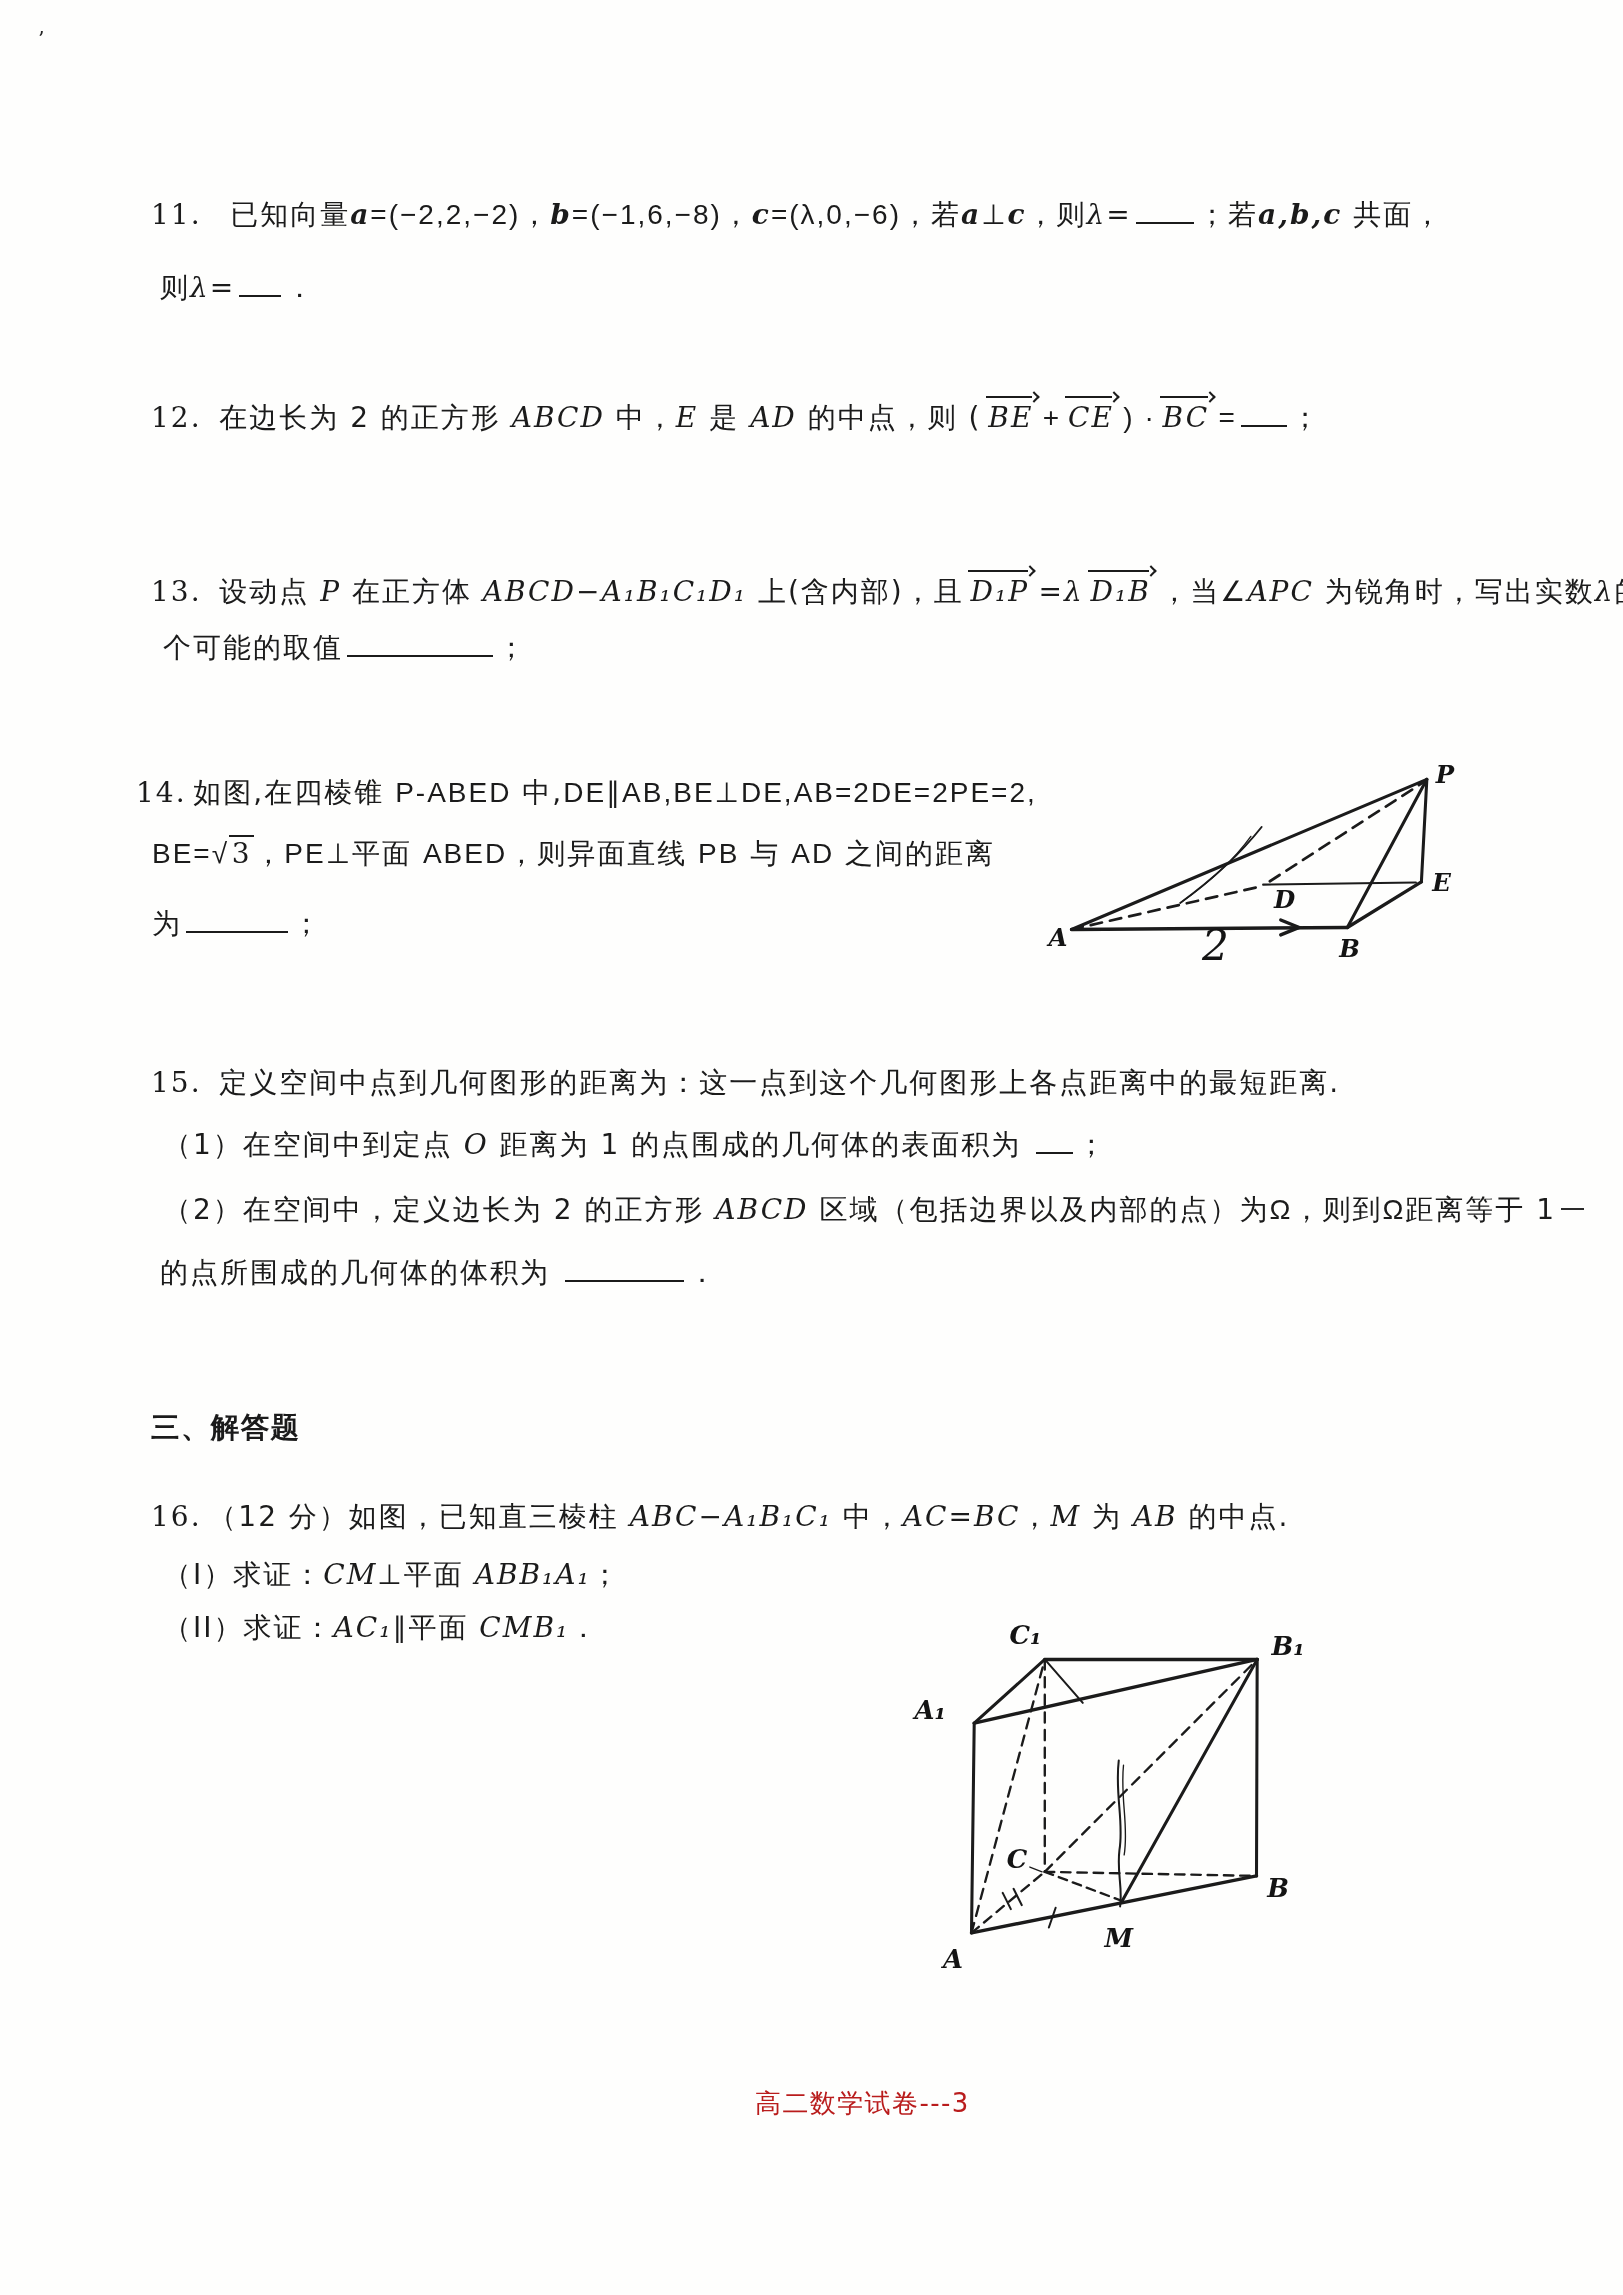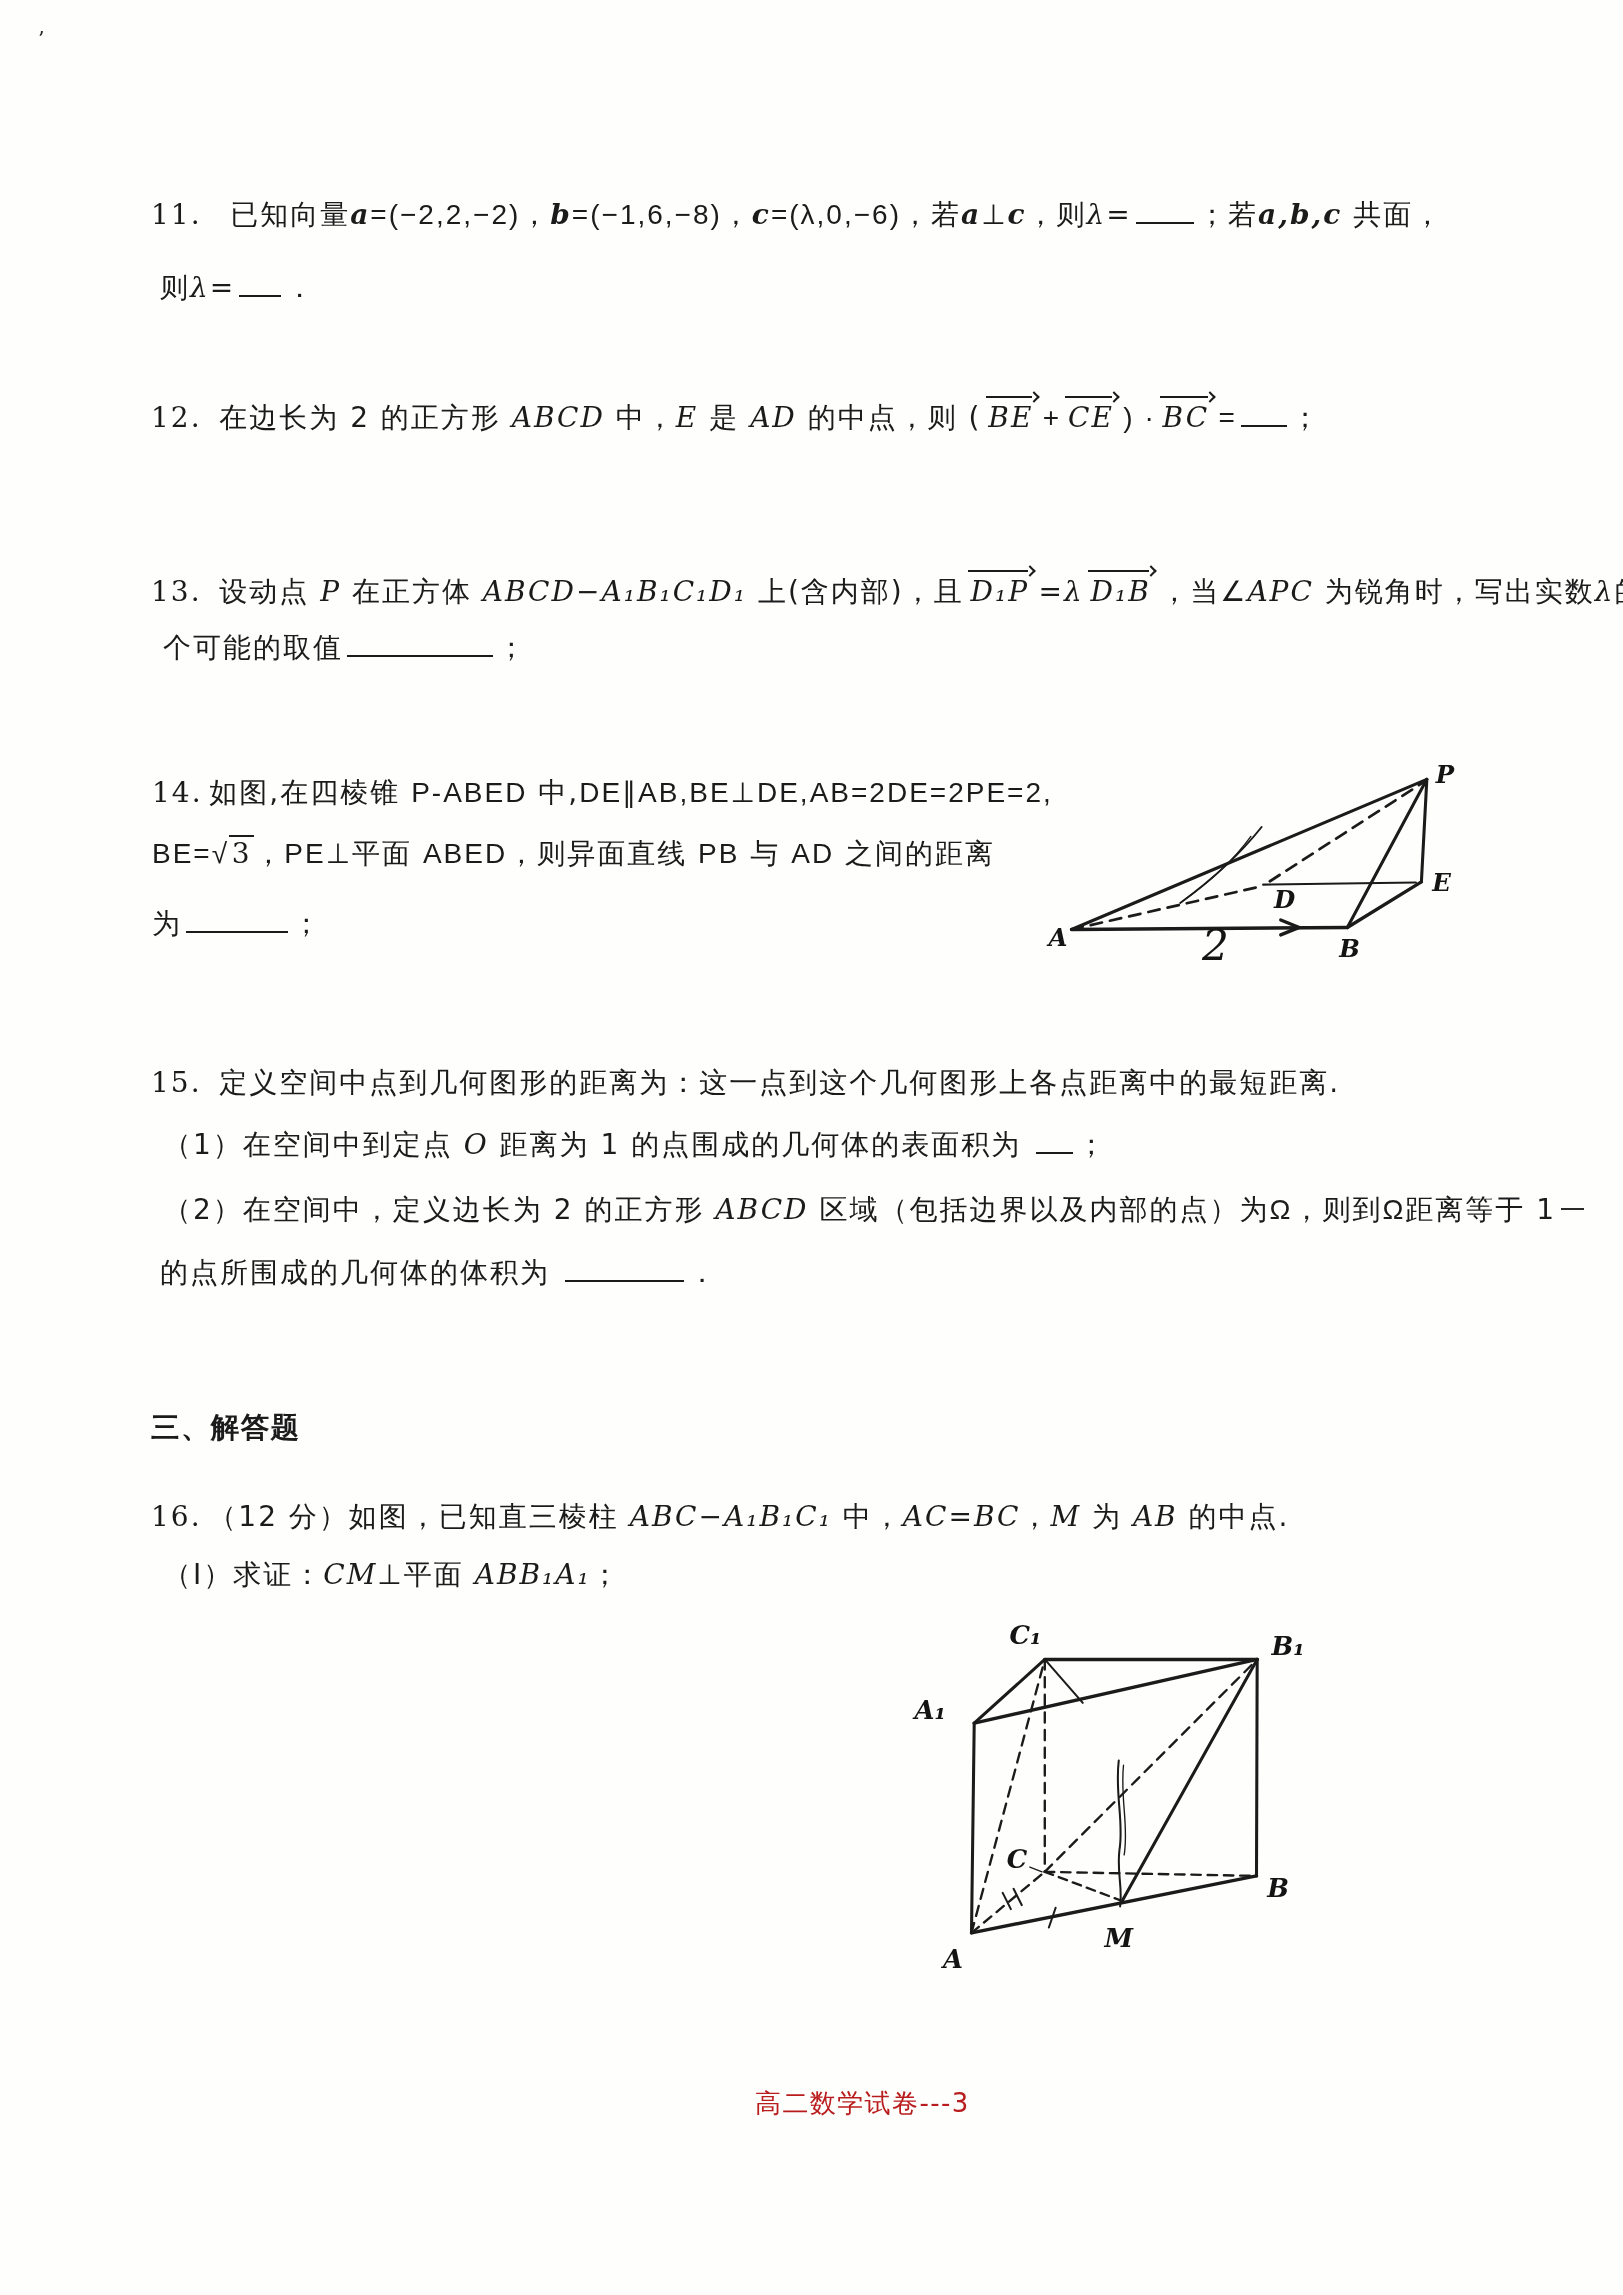--- a/index.html
+++ b/index.html
@@ -82,21 +82,21 @@
 
 
   <div class="line" style="left:151px;top:196px"><span class="seg seg-num">11.&nbsp;&nbsp;</span><span class="seg seg-cn">已知向量</span><span class="seg seg-bi">a</span><span class="seg seg-rm">=(−2,2,−2)</span><span class="seg seg-cn">，</span><span class="seg seg-bi">b</span><span class="seg seg-rm">=(−1,6,−8)</span><span class="seg seg-cn">，</span><span class="seg seg-bi">c</span><span class="seg seg-rm">=(λ,0,−6)</span><span class="seg seg-cn">，若</span><span class="seg seg-bi">a</span><span class="seg seg-rm">⊥</span><span class="seg seg-bi">c</span><span class="seg seg-cn">，则</span><span class="seg seg-it">λ=</span><span class="seg seg-blank" style="width: 58px;"></span><span class="seg seg-cn">；若</span><span class="seg seg-bi">a,b,c</span><span class="seg seg-cn"> 共面，</span></div>
   <div class="line" style="left:160px;top:269px"><span class="seg seg-cn">则</span><span class="seg seg-it">λ=</span><span class="seg seg-blank" style="width: 42px;"></span><span class="seg seg-cn">．</span></div>
 
   <div class="line" style="left:151px;top:399px"><span class="seg seg-num">12.&nbsp;</span><span class="seg seg-cn">在边长为 2 的正方形 </span><span class="seg seg-it">ABCD</span><span class="seg seg-cn"> 中，</span><span class="seg seg-it">E</span><span class="seg seg-cn"> 是 </span><span class="seg seg-it">AD</span><span class="seg seg-cn"> 的中点，则 (</span><span class="seg seg-vec">BE</span><span class="seg seg-rm">+</span><span class="seg seg-vec">CE</span><span class="seg seg-rm">) ·</span><span class="seg seg-vec">BC</span><span class="seg seg-rm">=</span><span class="seg seg-blank" style="width: 46px;"></span><span class="seg seg-cn">；</span></div>
 
   <div class="line" style="left:151px;top:573px"><span class="seg seg-num">13.&nbsp;</span><span class="seg seg-cn">设动点 </span><span class="seg seg-it">P</span><span class="seg seg-cn"> 在正方体 </span><span class="seg seg-it">ABCD−A₁B₁C₁D₁</span><span class="seg seg-cn"> 上(含内部)，且</span><span class="seg seg-vec">D₁P</span><span class="seg seg-it">=λ</span><span class="seg seg-vec">D₁B</span><span class="seg seg-cn">，当</span><span class="seg seg-rm">∠</span><span class="seg seg-it">APC</span><span class="seg seg-cn"> 为锐角时，写出实数</span><span class="seg seg-it">λ</span><span class="seg seg-cn">的一</span></div>
   <div class="line" style="left:163px;top:629px"><span class="seg seg-cn">个可能的取值</span><span class="seg seg-blank" style="width: 146px;"></span><span class="seg seg-cn">；</span></div>
 
-  <div class="line" style="left:152px;top:774px"><span class="seg seg-num">14.</span><span class="seg seg-cn">如图,在四棱锥 </span><span class="seg seg-rm">P-ABED</span><span class="seg seg-cn"> 中,</span><span class="seg seg-rm">DE∥AB,BE⊥DE,AB=2DE=2PE=2,</span></div>
+  <div class="line" style="left:136px;top:774px"><span class="seg seg-num">14.</span><span class="seg seg-cn">如图,在四棱锥 </span><span class="seg seg-rm">P-ABED</span><span class="seg seg-cn"> 中,</span><span class="seg seg-rm">DE∥AB,BE⊥DE,AB=2DE=2PE=2,</span></div>
   <div class="line" style="left:152px;top:835px"><span class="seg seg-rm">BE=</span><span class="seg seg-rm">√</span><span class="seg seg-over">3</span><span class="seg seg-cn">，</span><span class="seg seg-rm">PE⊥</span><span class="seg seg-cn">平面 </span><span class="seg seg-rm">ABED</span><span class="seg seg-cn">，则异面直线 </span><span class="seg seg-rm">PB</span><span class="seg seg-cn"> 与 </span><span class="seg seg-rm">AD</span><span class="seg seg-cn"> 之间的距离</span></div>
   <div class="line" style="left:152px;top:905px"><span class="seg seg-cn">为</span><span class="seg seg-blank" style="width: 102px;"></span><span class="seg seg-cn">；</span></div>
 
   <svg style="left:1032px;top:744px" width="435" height="231" viewBox="0 0 640 340">
     <g stroke="#1b1b1b" fill="none" stroke-linecap="round">
       <line x1="58" y1="273" x2="581" y2="52" stroke-width="4.5"></line>
       <line x1="58" y1="273" x2="464" y2="270" stroke-width="5"></line>
       <line x1="464" y1="270" x2="581" y2="52" stroke-width="4.5"></line>
       <line x1="464" y1="270" x2="573" y2="203" stroke-width="5"></line>
       <line x1="573" y1="203" x2="581" y2="52" stroke-width="4.5"></line>
@@ -117,20 +117,21 @@
 
   <div class="line" style="left:151px;top:1064px"><span class="seg seg-num">15.&nbsp;</span><span class="seg seg-cn">定义空间中点到几何图形的距离为：这一点到这个几何图形上各点距离中的最短距离.</span></div>
   <div class="line" style="left:163px;top:1126px"><span class="seg seg-cn">（1）在空间中到定点 </span><span class="seg seg-it">O</span><span class="seg seg-cn"> 距离为 1 的点围成的几何体的表面积为 </span><span class="seg seg-blank" style="width: 37px;"></span><span class="seg seg-cn">；</span></div>
   <div class="line" style="left:163px;top:1191px"><span class="seg seg-cn">（2）在空间中，定义边长为 2 的正方形 </span><span class="seg seg-it">ABCD</span><span class="seg seg-cn"> 区域（包括边界以及内部的点）为</span><span class="seg seg-rm">Ω</span><span class="seg seg-cn">，则到</span><span class="seg seg-rm">Ω</span><span class="seg seg-cn">距离等于 1</span><span class="seg seg-dash" style="width: 23px;"></span></div>
   <div class="line" style="left:160px;top:1254px"><span class="seg seg-cn">的点所围成的几何体的体积为 </span><span class="seg seg-blank" style="width: 119px;"></span><span class="seg seg-cn">．</span></div>
 
   <div class="line bold" style="left:151px;top:1409px"><span class="seg seg-cn">三、解答题</span></div>
 
   <div class="line" style="left:151px;top:1498px"><span class="seg seg-num">16.</span><span class="seg seg-cn">（12 分）如图，已知直三棱柱 </span><span class="seg seg-it">ABC−A₁B₁C₁</span><span class="seg seg-cn"> 中，</span><span class="seg seg-it">AC=BC</span><span class="seg seg-cn">，</span><span class="seg seg-it">M</span><span class="seg seg-cn"> 为 </span><span class="seg seg-it">AB</span><span class="seg seg-cn"> 的中点.</span></div>
   <div class="line" style="left:163px;top:1556px"><span class="seg seg-cn">（I）求证：</span><span class="seg seg-it">CM</span><span class="seg seg-rm">⊥</span><span class="seg seg-cn">平面 </span><span class="seg seg-it">ABB₁A₁</span><span class="seg seg-cn">；</span></div>
+  <div class="line" style="left:163px;top:1609px"><span class="seg seg-cn">（II）求证：</span><span class="seg seg-it">AC₁</span><span class="seg seg-rm">∥</span><span class="seg seg-cn">平面 </span><span class="seg seg-it">CMB₁</span><span class="seg seg-cn">．</span></div>
 
   <svg style="left:890px;top:1616px" width="448" height="380" viewBox="0 0 660 560">
     <g stroke="#1b1b1b" fill="none" stroke-linecap="round">
       <line x1="124" y1="158" x2="228" y2="64" stroke-width="4.5"></line>
       <line x1="228" y1="64" x2="541" y2="64" stroke-width="5"></line>
       <line x1="124" y1="158" x2="541" y2="64" stroke-width="5"></line>
       <line x1="124" y1="158" x2="120" y2="467" stroke-width="4.5"></line>
       <line x1="541" y1="64" x2="540" y2="383" stroke-width="4.5"></line>
       <line x1="120" y1="467" x2="540" y2="383" stroke-width="5"></line>
       <line x1="541" y1="64" x2="342" y2="420" stroke-width="4.5"></line>

